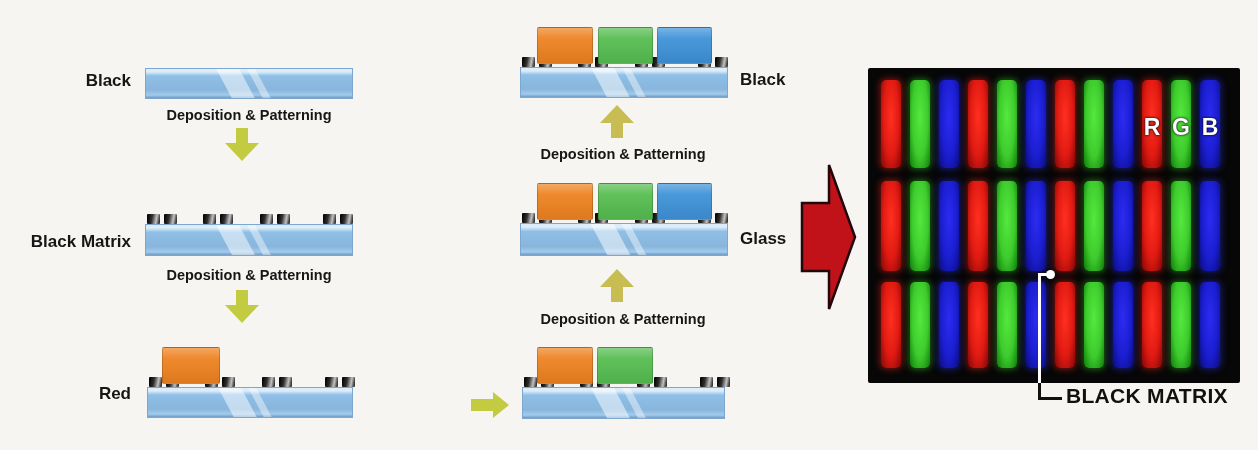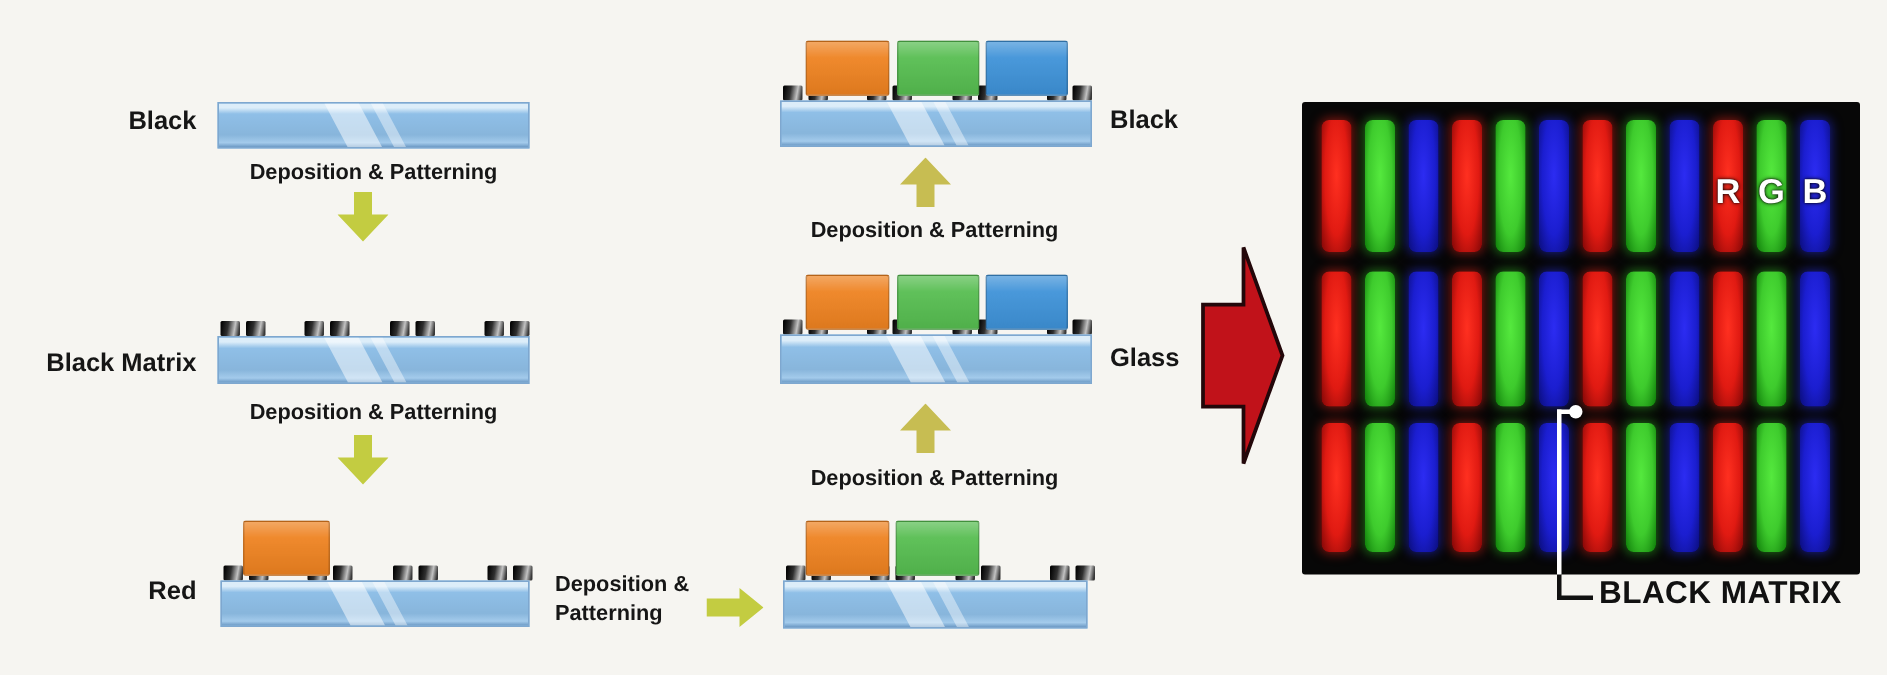--- a/index.html
+++ b/index.html
@@ -106,22 +106,20 @@
 <div id="stage">
 
   <div class="stage-lbl lbl-right" style="top:71px;">Black</div>
   <div class="stage-lbl lbl-right" style="top:232px;">Black Matrix</div>
   <div class="stage-lbl lbl-right" style="top:384px;">Red</div>
   <div class="stage-lbl" style="left:740px;top:70px;">Black</div>
   <div class="stage-lbl" style="left:740px;top:229px;">Glass</div>
 
   <div class="dp-lbl" style="left:145px;width:208px;top:107px;">Deposition &amp; Patterning</div>
   <div class="dp-lbl" style="left:145px;width:208px;top:267px;">Deposition &amp; Patterning</div>
-  <div class="dp-lbl dp-2line" style="left:370px;top:381px;">Deposition &amp;
-Patterning</div>
   <div class="dp-lbl" style="left:518px;width:210px;top:311px;">Deposition &amp; Patterning</div>
   <div class="dp-lbl" style="left:518px;width:210px;top:146px;">Deposition &amp; Patterning</div>
 
   <div class="arrow yellow" style="left:225px;top:128px;">
     <svg width="34" height="34" viewBox="0 0 34 34">
         <polygon points="11,0 23,0 23,15 34,15 17,33 0,15 11,15" fill="currentColor"></polygon>
       </svg>
   </div>
   <div class="arrow yellow" style="left:225px;top:290px;">
     <svg width="34" height="34" viewBox="0 0 34 34">

